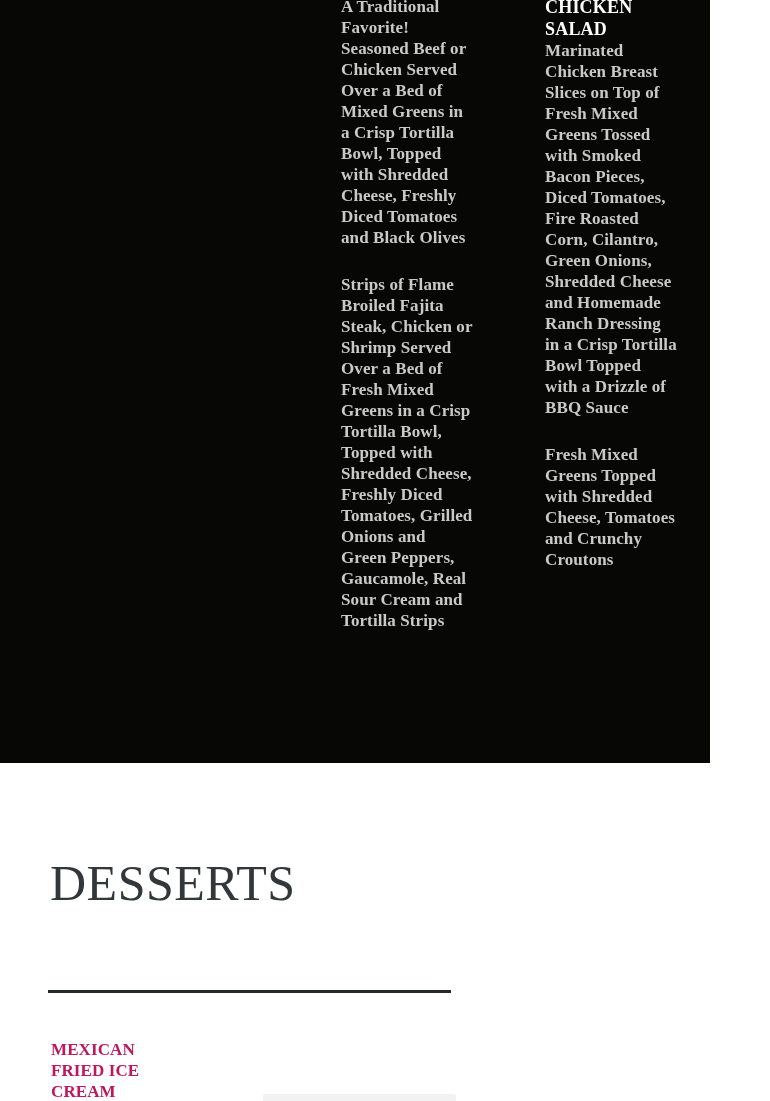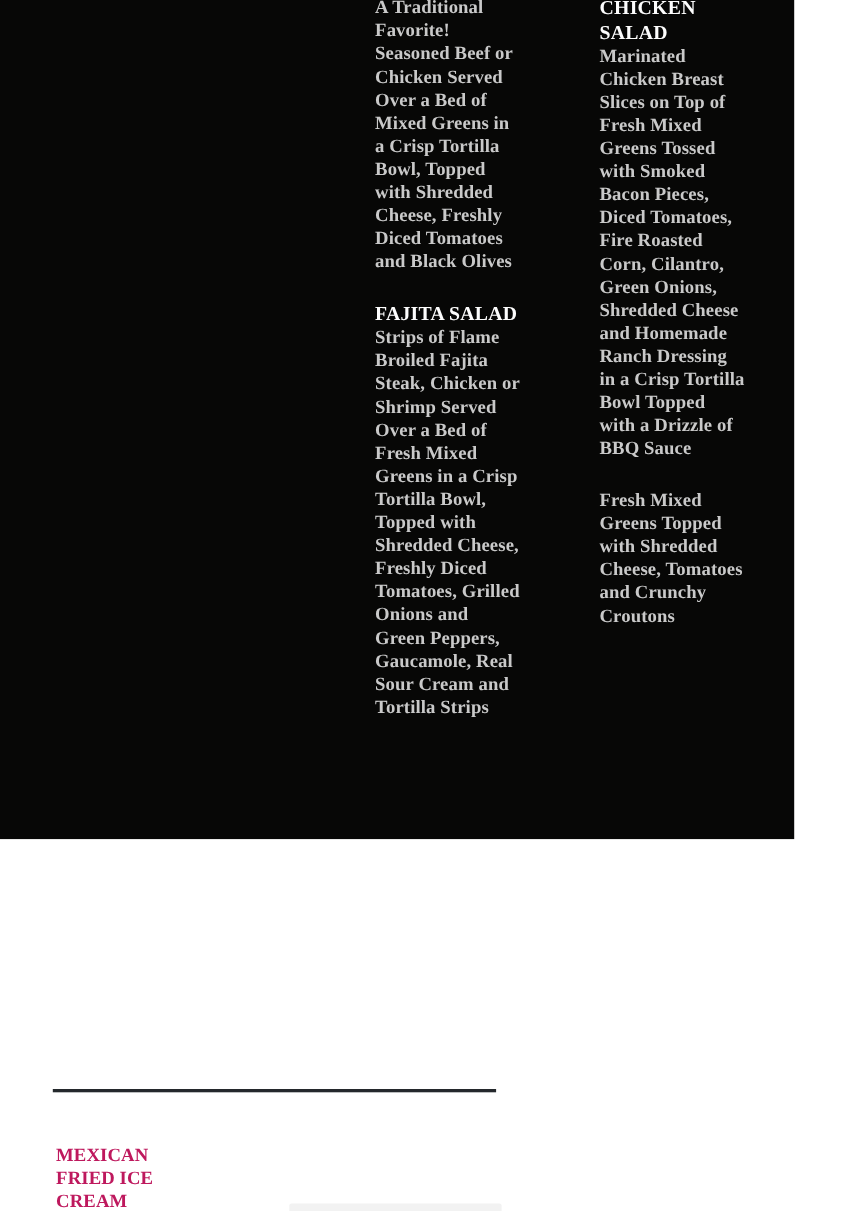--- a/index.html
+++ b/index.html
@@ -17,21 +17,20 @@
   }
 
   
   .salads-section {
     position: absolute;
     left: 0;
     top: 0;
     width: 710px;
     height: 763px;
     background: #070706;
-    padding-left: 12px;
   }
   .menu-col {
     position: absolute;
     top: -4px;
     width: 155px;
   }
   .menu-col-left  { left: 341px; }
   .menu-col-right { left: 545px; }
   .menu-item { margin: 0 0 26px 0; }
   .menu-item-name {
@@ -121,21 +120,20 @@
 Over a Bed of
 Mixed Greens in
 a Crisp Tortilla
 Bowl, Topped
 with Shredded
 Cheese, Freshly
 Diced Tomatoes
 and Black Olives</p>
       </article>
       <article class="menu-item">
-        <h4 class="menu-item-name">FAJITA SALAD</h4>
         <p class="menu-item-desc">Strips of Flame
 Broiled Fajita
 Steak, Chicken or
 Shrimp Served
 Over a Bed of
 Fresh Mixed
 Greens in a Crisp
 Tortilla Bowl,
 Topped with
 Shredded Cheese,
@@ -178,20 +176,21 @@
 with Shredded
 Cheese, Tomatoes
 and Crunchy
 Croutons</p>
       </article>
     </div>
 
   </section>
 
   <section class="desserts-section">
+    <h2 class="desserts-title">DESSERTS</h2>
 
     <div class="section-divider"></div>
 
     <h4 class="dessert-item dessert-item-1">MEXICAN
 FRIED ICE
 CREAM</h4>
 
 
     <div class="dessert-photo-edge"></div>
   </section>

